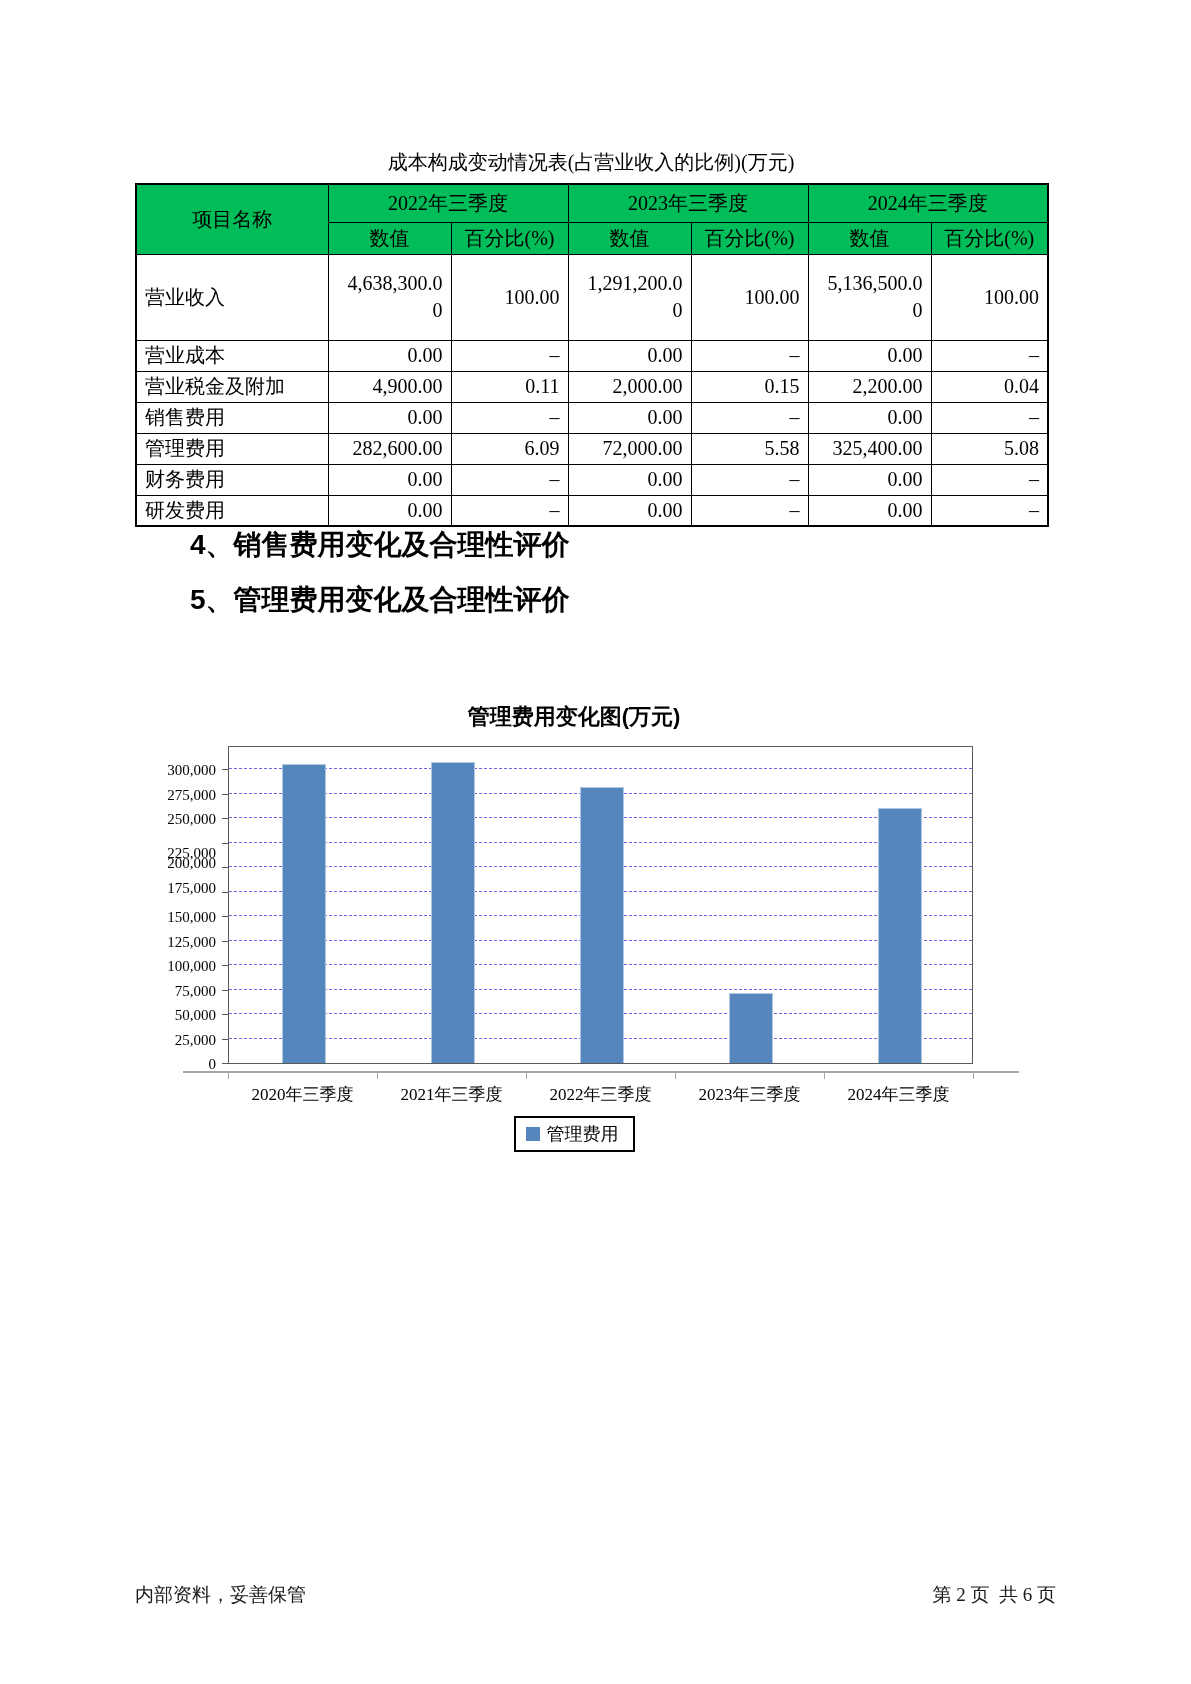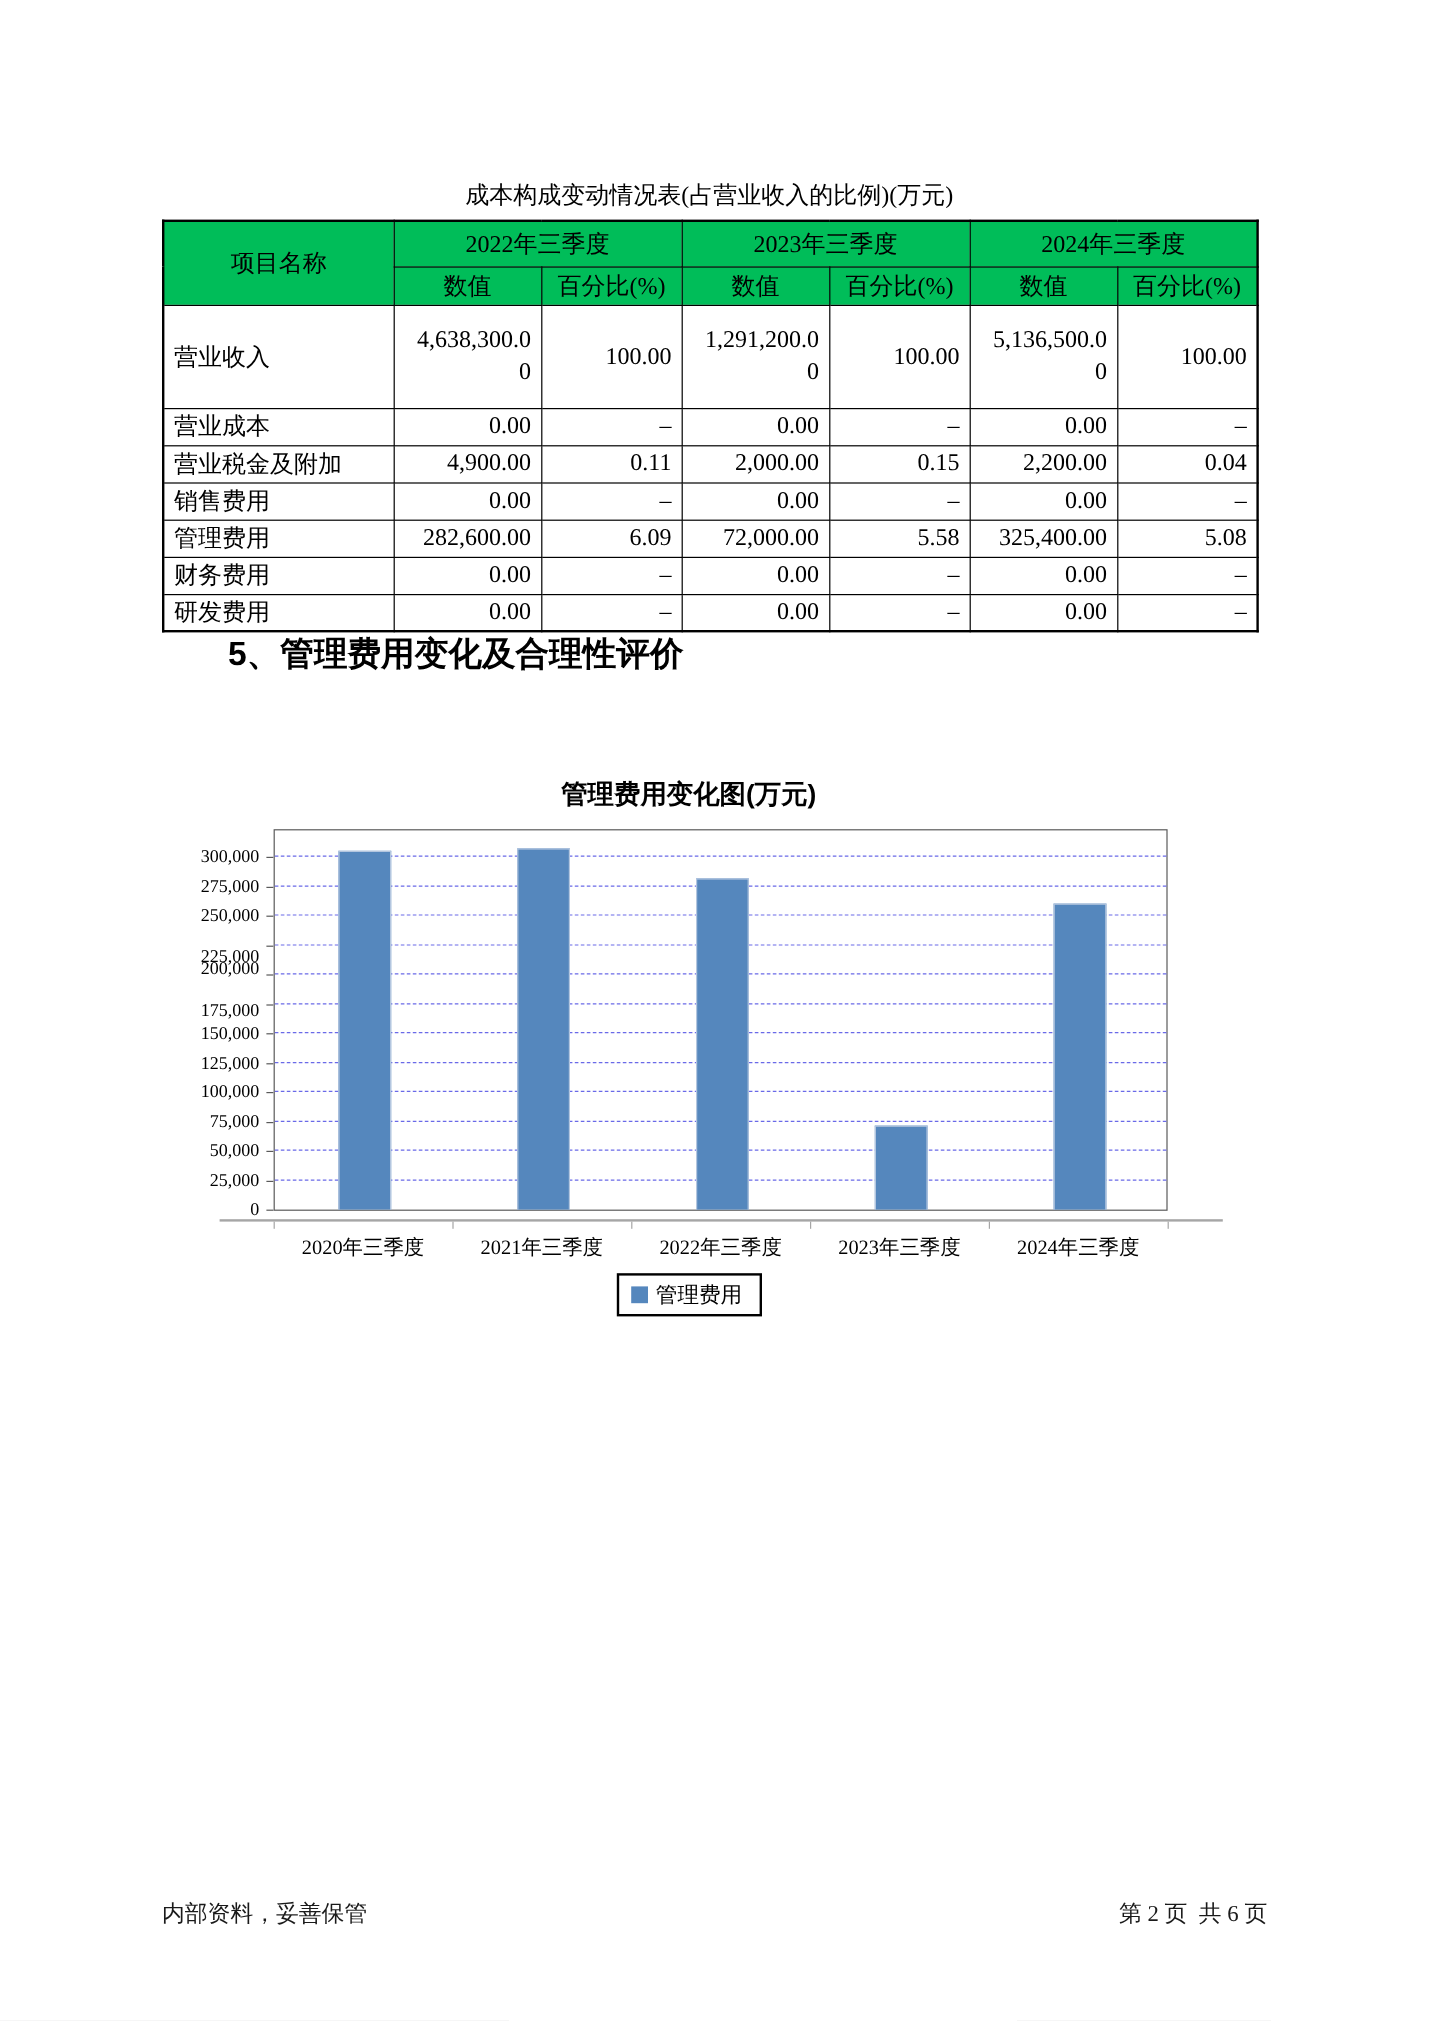--- a/index.html
+++ b/index.html
@@ -242,20 +242,21 @@
           <td class="num">0.00</td>
           <td class="pct">–</td>
           <td class="num">0.00</td>
           <td class="pct">–</td>
           <td class="num">0.00</td>
           <td class="pct">–</td>
         </tr>
       </tbody>
     </table>
 
+    <div class="heading">4、销售费用变化及合理性评价</div>
     <div class="heading">5、管理费用变化及合理性评价</div>
 
 
     <div class="chart-block">
       <div class="chart-title">管理费用变化图(万元)</div>
       <div class="chart-row">
         <div class="y-axis" id="yaxis">
             <div class="y-label" style="bottom: 0px;">0</div>
             <div class="y-tick" style="bottom: 0px;"></div>
             <div class="y-label" style="bottom: 24.4615px;">25,000</div>
@@ -263,21 +264,21 @@
             <div class="y-label" style="bottom: 48.9231px;">50,000</div>
             <div class="y-tick" style="bottom: 48.9231px;"></div>
             <div class="y-label" style="bottom: 73.3846px;">75,000</div>
             <div class="y-tick" style="bottom: 73.3846px;"></div>
             <div class="y-label" style="bottom: 97.8462px;">100,000</div>
             <div class="y-tick" style="bottom: 97.8462px;"></div>
             <div class="y-label" style="bottom: 122.308px;">125,000</div>
             <div class="y-tick" style="bottom: 122.308px;"></div>
             <div class="y-label" style="bottom: 146.769px;">150,000</div>
             <div class="y-tick" style="bottom: 146.769px;"></div>
-            <div class="y-label" style="bottom: 166px; font-family: Liberation Serif, serif;">175,000</div>
+            <div class="y-label" style="bottom: 176px; font-family: Liberation Serif, serif;">175,000</div>
             <div class="y-tick" style="bottom: 171.231px;"></div>
             <div class="y-label" style="bottom: 201px; text-align: right;">200,000</div>
             <div class="y-tick" style="bottom: 195.692px;"></div>
             <div class="y-label" style="bottom: 211px; margin-left: 26px;">225,000</div>
             <div class="y-tick" style="bottom: 220.154px;"></div>
             <div class="y-label" style="bottom: 244.615px;">250,000</div>
             <div class="y-tick" style="bottom: 244.615px;"></div>
             <div class="y-label" style="bottom: 269.077px;">275,000</div>
             <div class="y-tick" style="bottom: 269.077px;"></div>
             <div class="y-label" style="bottom: 293.538px;">300,000</div>

